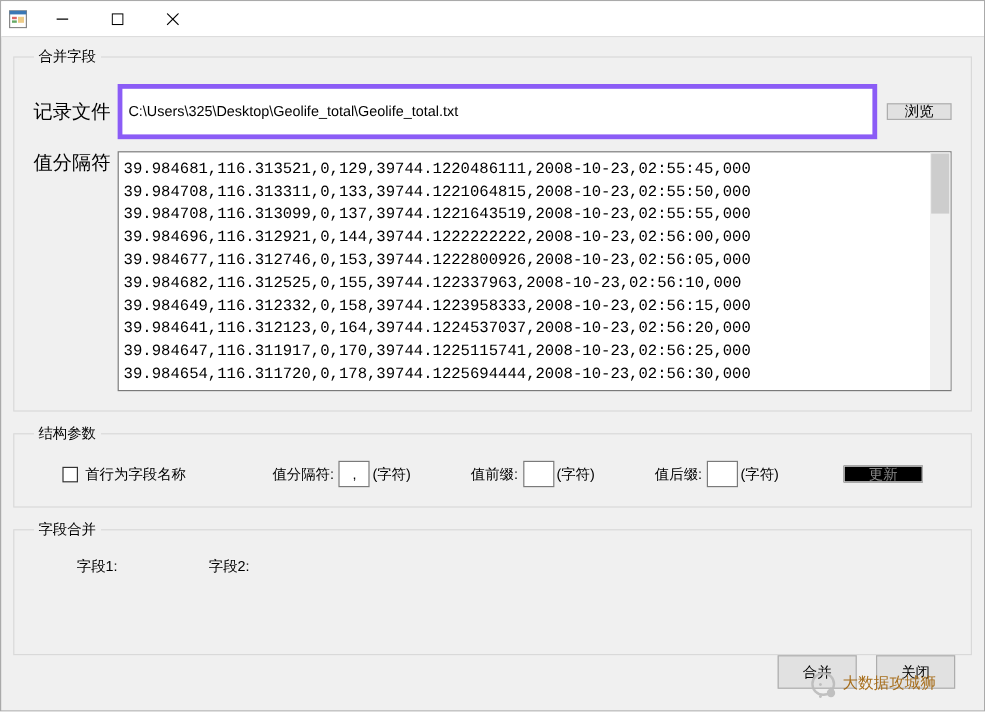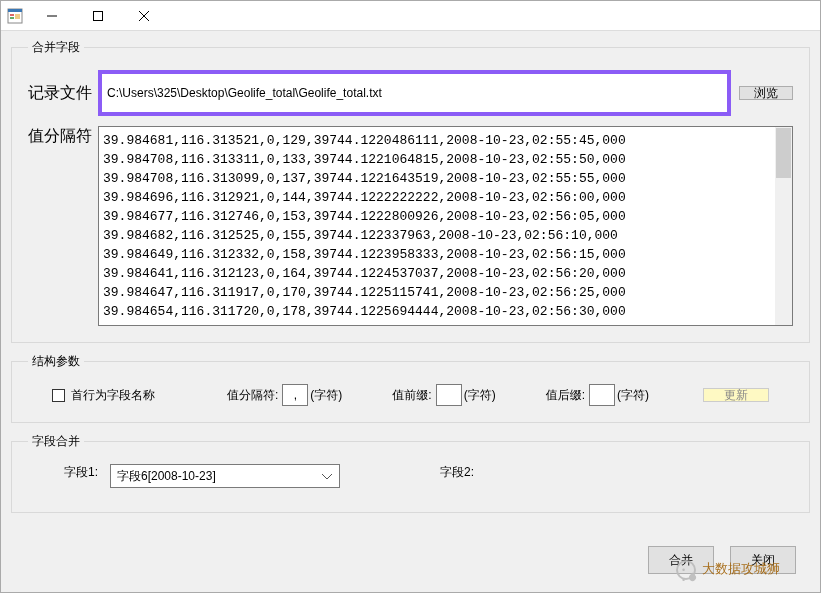--- a/index.html
+++ b/index.html
@@ -13,33 +13,33 @@
 .winbtn { width:46px; height:30px; display:flex; align-items:center; justify-content:center; }
 .winbtn svg{width:10px;height:10px}
 .content { flex:1; padding:8px 10px 10px 10px; display:flex; flex-direction:column; position:relative;}
 fieldset { border:1px solid #d9d9d9; margin-bottom:10px; padding:14px 16px 16px 16px; position:relative;}
 legend { font-size:12px; padding:0 4px; color:#000;}
 .row { display:flex; align-items:center; margin-bottom:10px;}
 .row:last-child{margin-bottom:0}
 .label { width:70px; font-size:16px; }
 .textbox { flex:1; height:23px; border:4px solid #8b5cf6; background:#fff; padding:19px 5px; font-size:12px; }
 .btn { min-width:54px; height:14px; border:1px solid #adadad; background:#e1e1e1; font-size:12px; padding:0 14px; margin-left:8px; display:flex; align-items:center; justify-content:center;}
-.btn.disabled{color:#888;background:#fef9c3;border-color:#ccc}
+.btn.disabled{color:#888;background:#000000;border-color:#ccc}
 .textarea { flex:1; height:200px; border:1px solid #7a7a7a; background:#fff; padding:4px 4px; font-size:13px; font-family:Liberation Mono, monospace; line-height:19px; position:relative; overflow:hidden; white-space:pre; }
 .textarea-wrap{flex:1;position:relative}
 .scrollbar { position:absolute; right:1px; top:1px; bottom:1px; width:17px; background:#f0f0f0; }
 .thumb { position:absolute; left:1px; right:1px; top:1px; height:50px; background:#cdcdcd;}
 .smallinput { width:26px; height:22px; border:1px solid #7a7a7a; background:#fff; text-align:center; font-size:12px; margin:0 2px 0 4px;}
 .paramrow { display:flex; align-items:center; gap:12px; padding:0 24px;}
 .chklabel { display:flex; align-items:center; margin-right:60px;}
 .chk { width:13px; height:13px; border:1px solid #333; margin-right:6px; background:#fff;}
 .paramgroup{display:flex;align-items:center;margin-right:38px}
 .combo { height:24px; border:1px solid #7a7a7a; background:#fff; display:flex; align-items:center; padding:0 4px 0 6px; position:relative; width:230px;}
 .combo .arrow{margin-left:auto;width:16px;text-align:center}
-.fieldrow{display:flex;align-items:flex-start;gap:12px;padding:0 20px}
+.fieldrow{display:flex;align-items:flex-end;padding:0 20px}
 .fieldlabel{width:50px;text-align:right}
 .bottombar { position:absolute; right:24px; bottom:18px; display:flex; gap:8px;}
 .bottombar .btn{min-width:66px;height:28px}
 .watermark { position:absolute; right:40px; bottom:12px; display:flex; align-items:flex-start; gap:6px; color:#a16207; font-size:13px; opacity:.9;}
 .watermark .bubble{width:20px;height:20px;border-radius:50%;border:2px solid #bbb;position:relative}
 .watermark .bubble::after{content:"";position:absolute;bottom:-3px;right:-2px;width:7px;height:7px;background:#bbb;border-radius:0 50% 50% 50%;transform:rotate(45deg)}
 .watermark .dots::before{content:"• •";color:#bbb;letter-spacing:2px;font-size:9px;position:absolute;top:3px;left:4px}
 </style>
 </head>
 <body>
@@ -123,30 +123,24 @@
         </div>
         <div class="paramgroup">
           <span>值后缀:</span>
           <input class="smallinput" value="" style="">
           <span>(字符)</span>
         </div>
         <div class="btn disabled" style="margin-left:auto;min-width:66px">更新</div>
       </div>
     </fieldset>
 
-    <fieldset style="padding-bottom:24px">
+    <fieldset style="padding-bottom:64px">
       <legend>字段合并</legend>
       <div class="fieldrow">
         <span class="fieldlabel">字段1:</span>
-        <div class="combo">
-          <span>字段6[2008-10-23]</span>
-          <span class="arrow"><svg width="10" height="6" viewBox="0 0 10 6">
-                <path d="M0 0 L5 5 L10 0" fill="none" stroke="#555" stroke-width="1"></path>
-              </svg></span>
-        </div>
         <div style="width:60px"></div>
         <span class="fieldlabel">字段2:</span>
       </div>
     </fieldset>
 
     <div class="bottombar">
       <div class="btn">合并</div>
       <div class="btn">关闭</div>
     </div>
 

